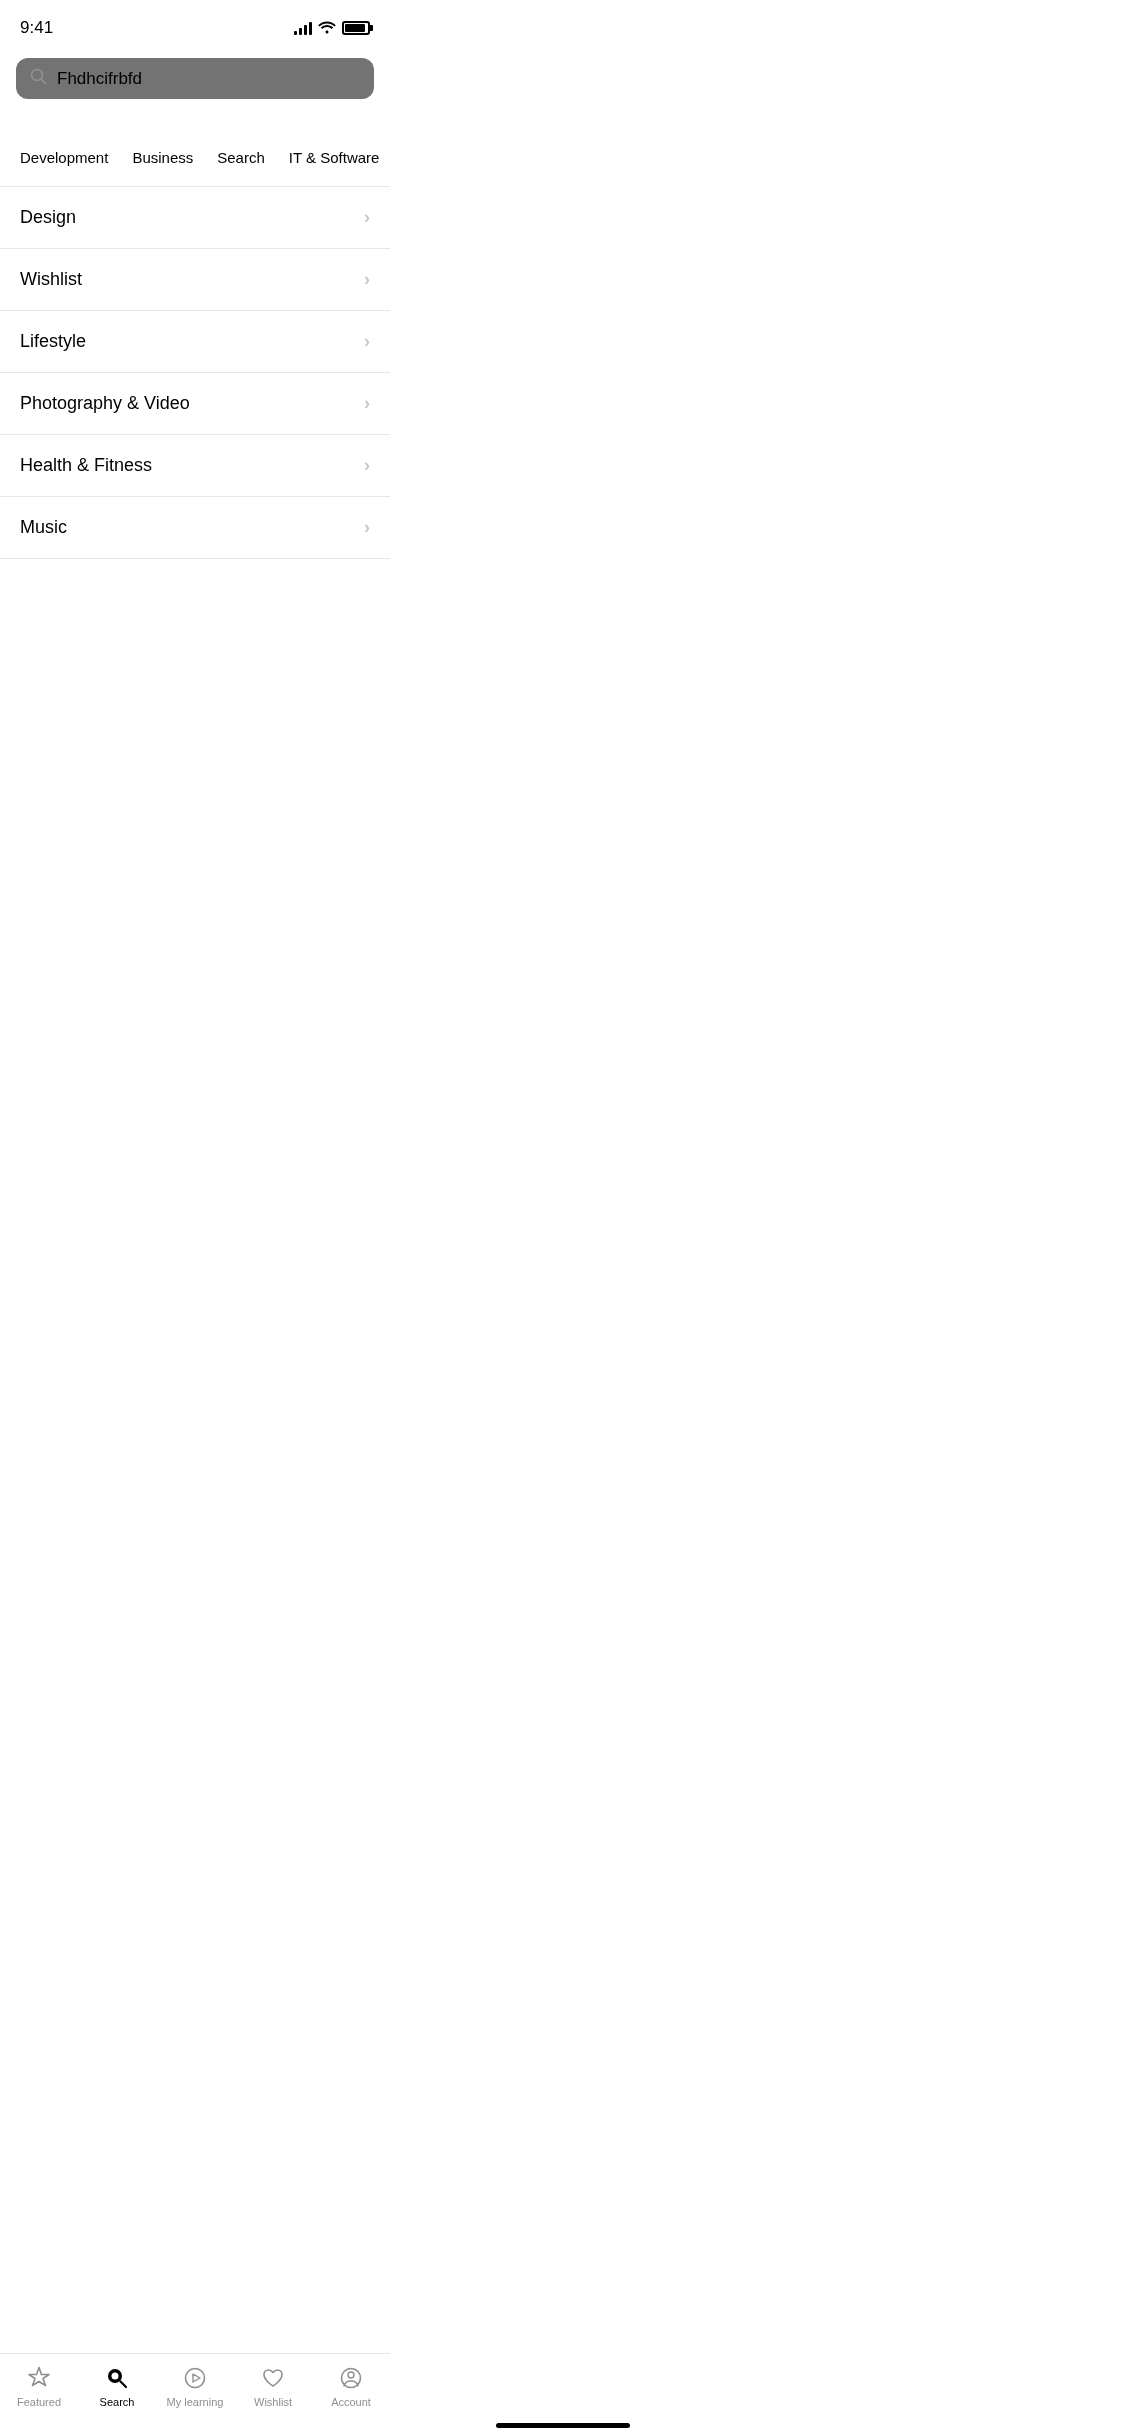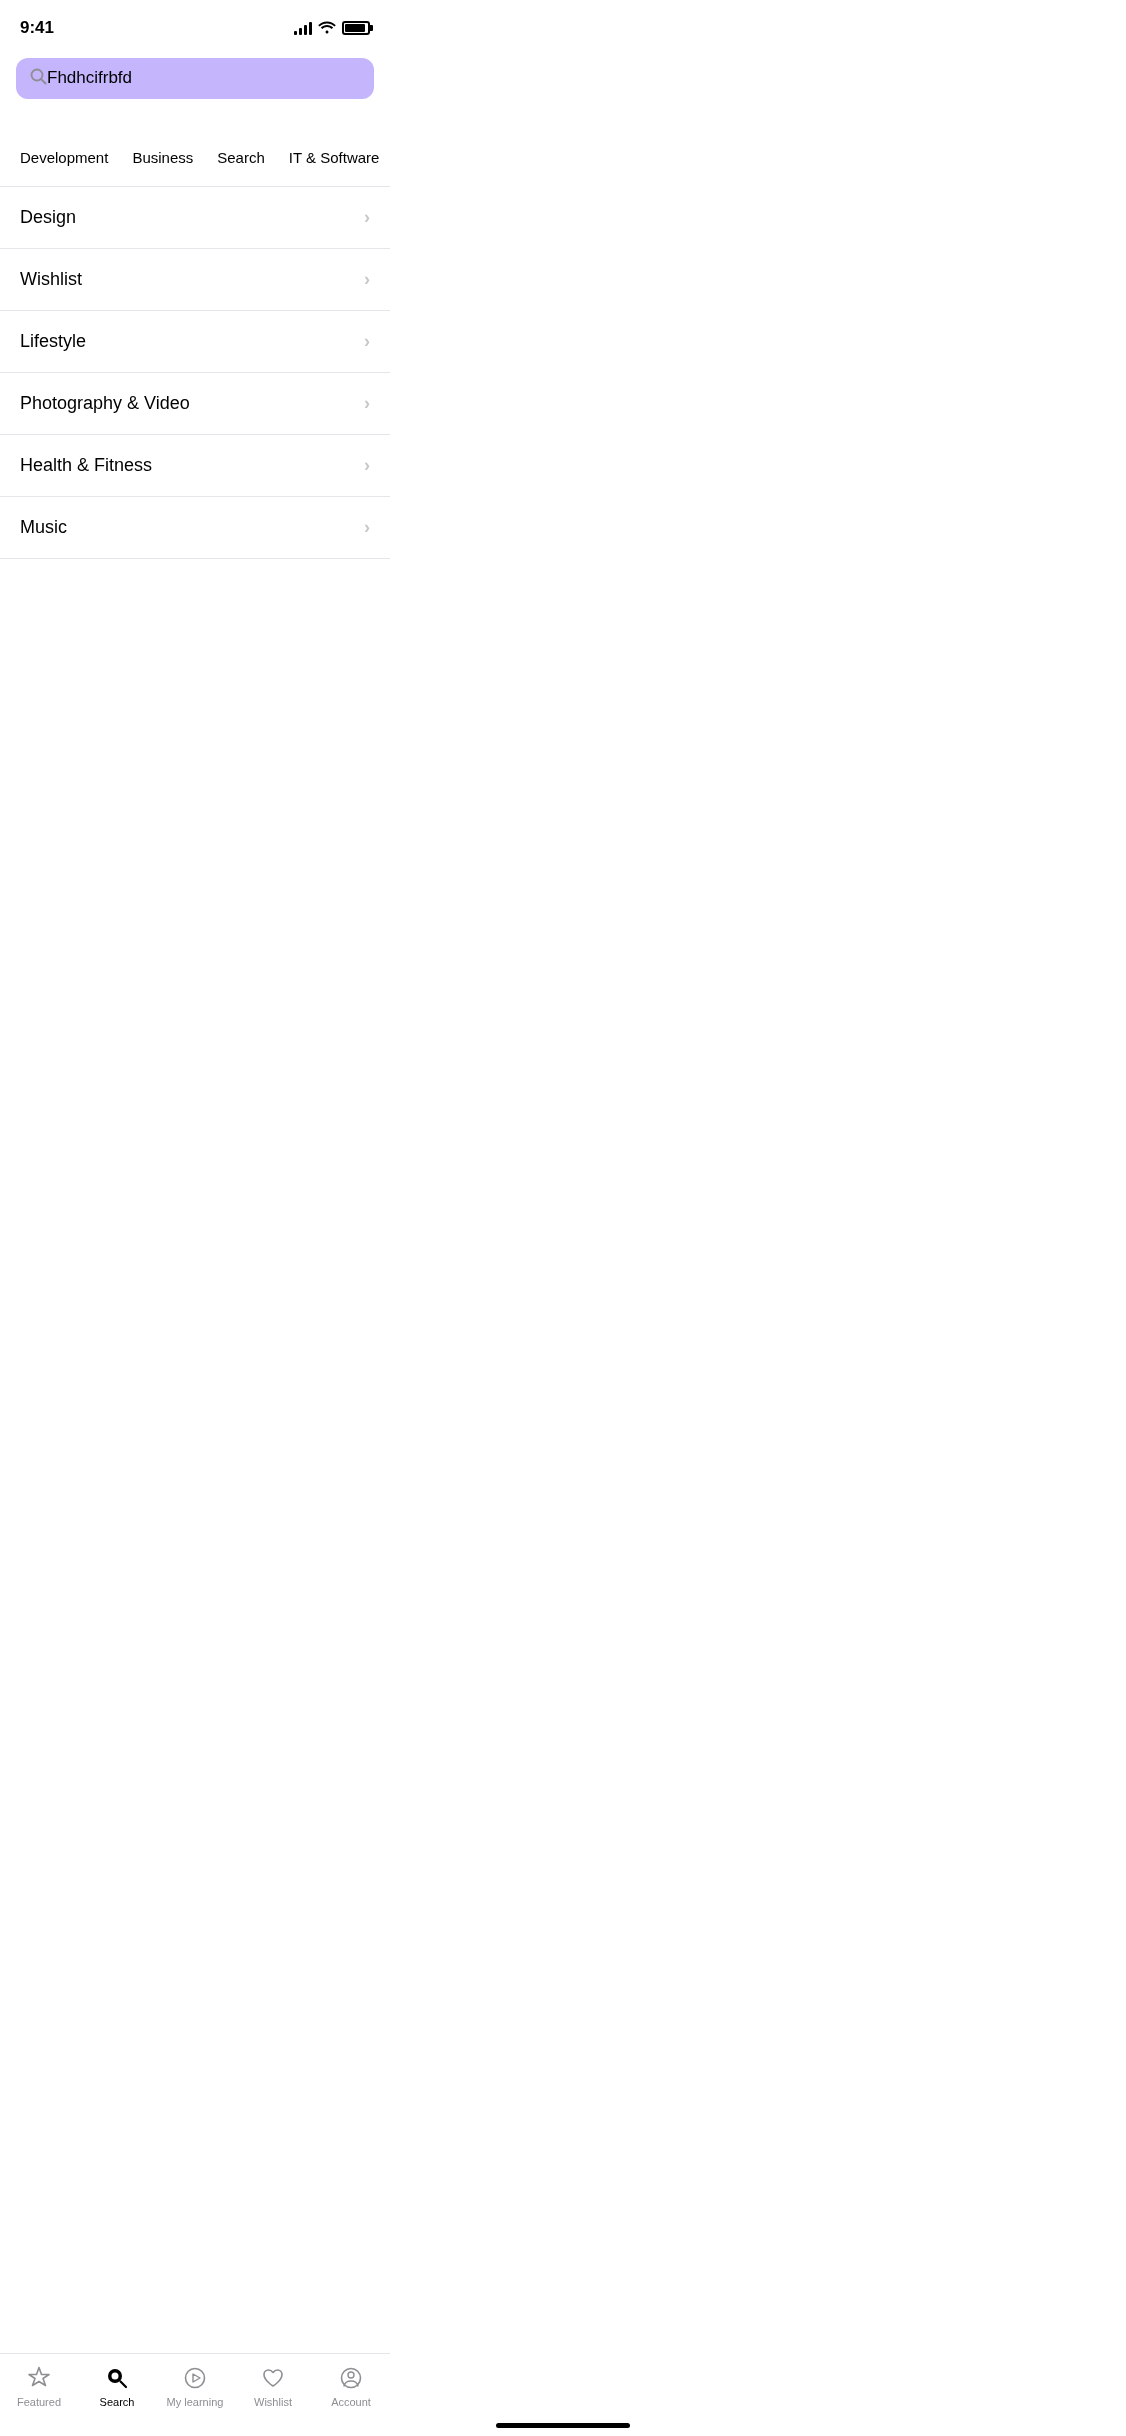--- a/index.html
+++ b/index.html
@@ -22,21 +22,21 @@
     .status-bar {
       display: flex;
       justify-content: space-between;
       align-items: center;
       padding: 14px 20px 8px 20px;
       height: 50px;
     }
 
     .status-time {
       font-size: 17px;
-      font-weight: 700;
+      font-weight: 400;
       color: #000;
     }
 
     .status-icons {
       display: flex;
       align-items: center;
       gap: 6px;
     }
 
     .signal-bars {
@@ -86,24 +86,25 @@
       width: 90%;
       border-radius: 1px;
     }
 
     .search-container {
       padding: 8px 16px 16px 16px;
     }
 
     .search-box {
       display: flex;
-      align-items: flex-start;
-      background: #c4b5fd;
+      align-items: center;
+      background: #737373;
       border-radius: 12px;
       padding: 10px 14px;
+      gap: 10px;
     }
 
     .search-box-icon {
       color: #8e8e93;
       font-size: 16px;
     }
 
     .search-box-text {
       font-size: 17px;
       color: #000;

